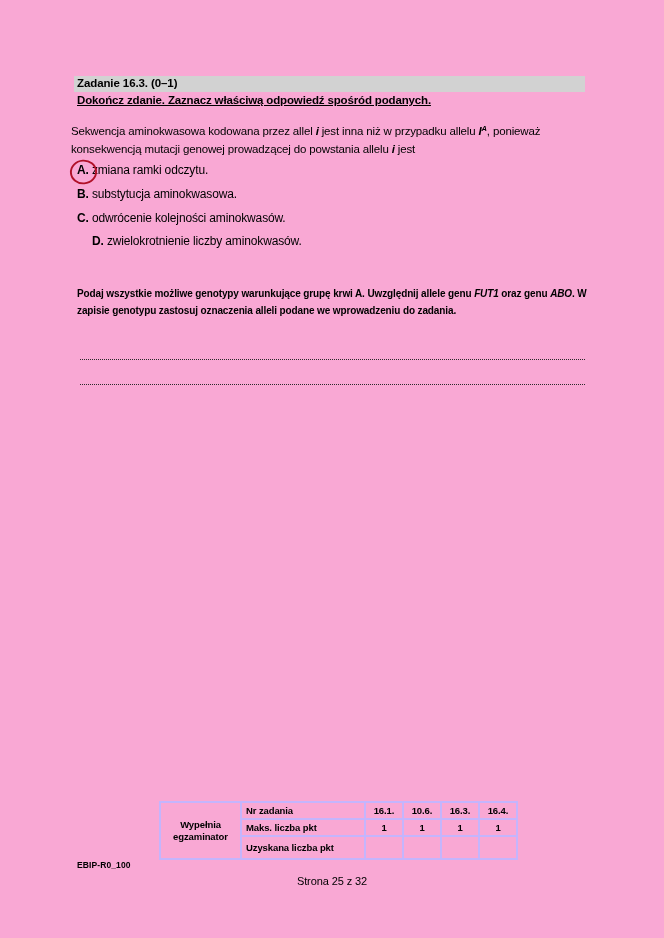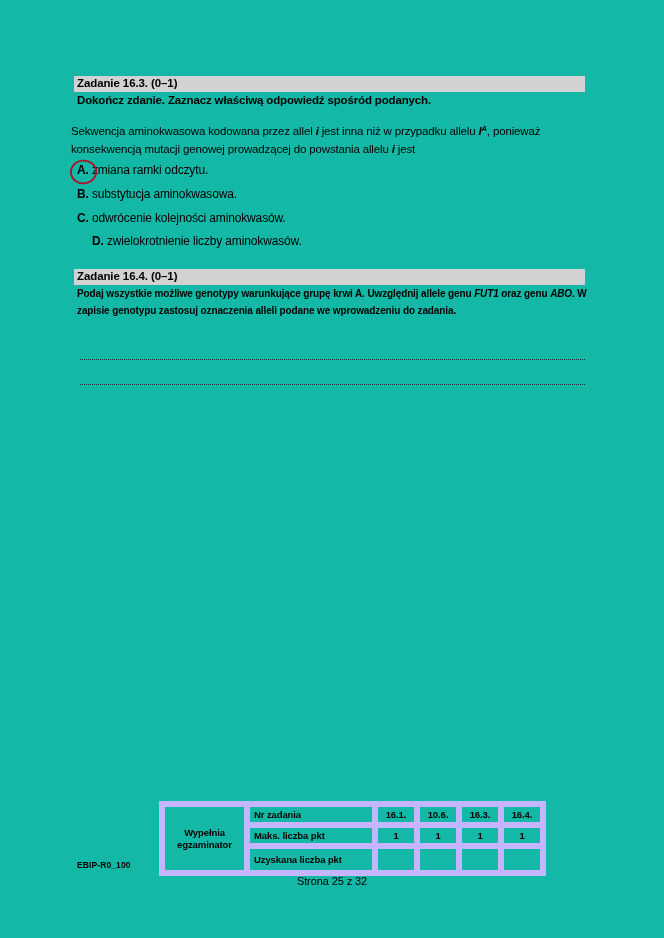--- a/index.html
+++ b/index.html
@@ -14,21 +14,21 @@
     font-family: "Liberation Sans", sans-serif;
     color: #000000;
     overflow: hidden;
   }
 
   .page {
     position: absolute;
     left: 0; top: 0;
     width: 664px;
     height: 938px;
-    background: #14b8a6;
+    background: #f9a8d4;
   }
 
   
   .task-band {
     position: absolute;
     left: 74px;
     width: 511px;
     height: 16px;
     background: #d2d2d2;
   }
@@ -114,21 +114,21 @@
   .exam-table {
     position: absolute;
     left: 159px;
     top: 801px;
     border-collapse: collapse;
     font-size: 9.5px;
     font-weight: bold;
     letter-spacing: -0.1px;
   }
   .exam-table td {
-    border: 6px solid #c4b5fd;
+    border: 2px solid #c4b5fd;
     padding: 0;
     height: 15px;
     text-align: center;
     vertical-align: middle;
   }
   .exam-table td.label-cell {
     width: 75px;
     line-height: 12px;
     padding: 1px 2px;
   }
@@ -162,21 +162,21 @@
 </style>
 </head>
 <body>
 
 <div class="page">
 
   <div class="task-band" style="top:76px;">
     <span class="task-band-label">Zadanie 16.3. (0–1)</span>
   </div>
 
-  <div class="task-instruction" style="top:92px;">Dokończ zdanie. Zaznacz właściwą odpowiedź spośród podanych.</div>
+  <div class="task-instruction" style="top:92px;text-decoration:underline;">Dokończ zdanie. Zaznacz właściwą odpowiedź spośród podanych.</div>
 
   <div class="stem" style="top:120px;">
     <span>Sekwencja aminokwasowa kodowana przez allel </span><i>i</i><span> jest inna niż w przypadku allelu </span><i>I</i><sup>A</sup><span>,</span>
     <span>ponieważ konsekwencją mutacji genowej prowadzącej do powstania allelu </span><i>i</i><span> jest</span>
   </div>
 
   <div class="option" style="top:163px;">
     <span class="opt-letter">A.</span>
     <span>zmiana ramki odczytu.</span>
   </div>
@@ -193,23 +193,20 @@
 
   <div class="option" style="top:234px;padding-left:15px;">
     <span class="opt-letter">D.</span>
     <span>zwielokrotnienie liczby aminokwasów.</span>
   </div>
 
   <svg class="circle-mark" viewBox="0 0 29 26">
     <ellipse cx="14.5" cy="13" rx="12.6" ry="11.4" fill="none" stroke="#b01028" stroke-width="1.9" transform="rotate(-4 14.5 13)"></ellipse>
   </svg>
 
-  <div class="task-band" style="top:269px;">
-    <span class="task-band-label">Zadanie 16.4. (0–1)</span>
-  </div>
 
   <div class="task-instruction-block" style="top:286px;">
     <span>Podaj wszystkie możliwe genotypy warunkujące grupę krwi A. Uwzględnij allele genu </span><i>FUT1</i><span> oraz genu </span><i>ABO</i><span>. W zapisie genotypu zastosuj oznaczenia alleli podane we wprowadzeniu do zadania.</span>
   </div>
 
   <div class="dotted-line" style="top:358px;"></div>
   <div class="dotted-line" style="top:383px;"></div>
 
   <table class="exam-table">
     <tbody>

